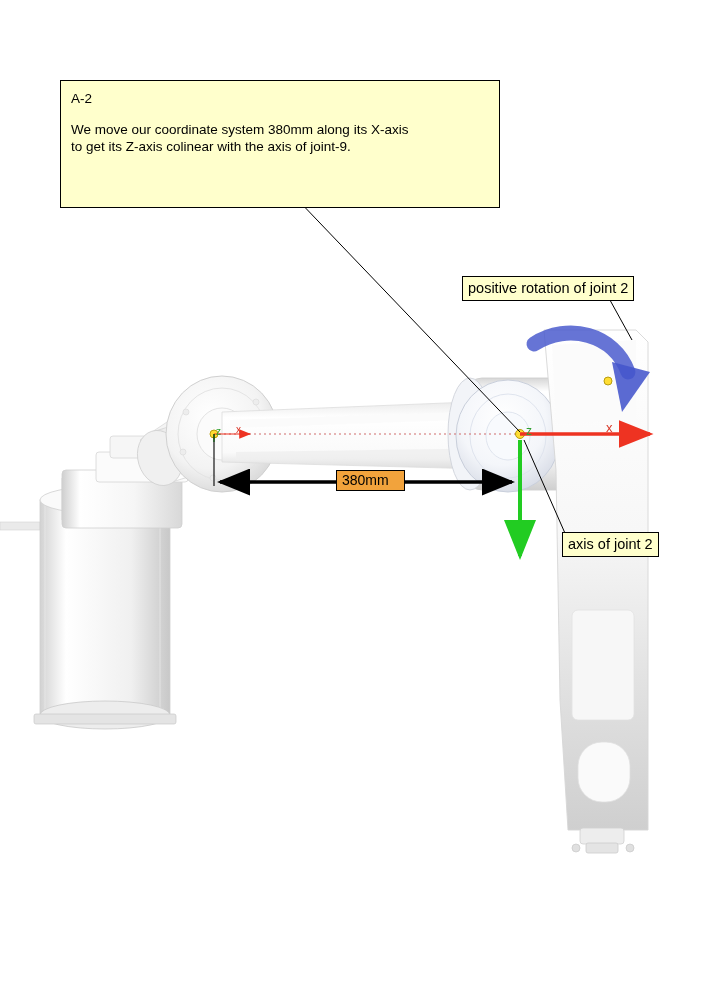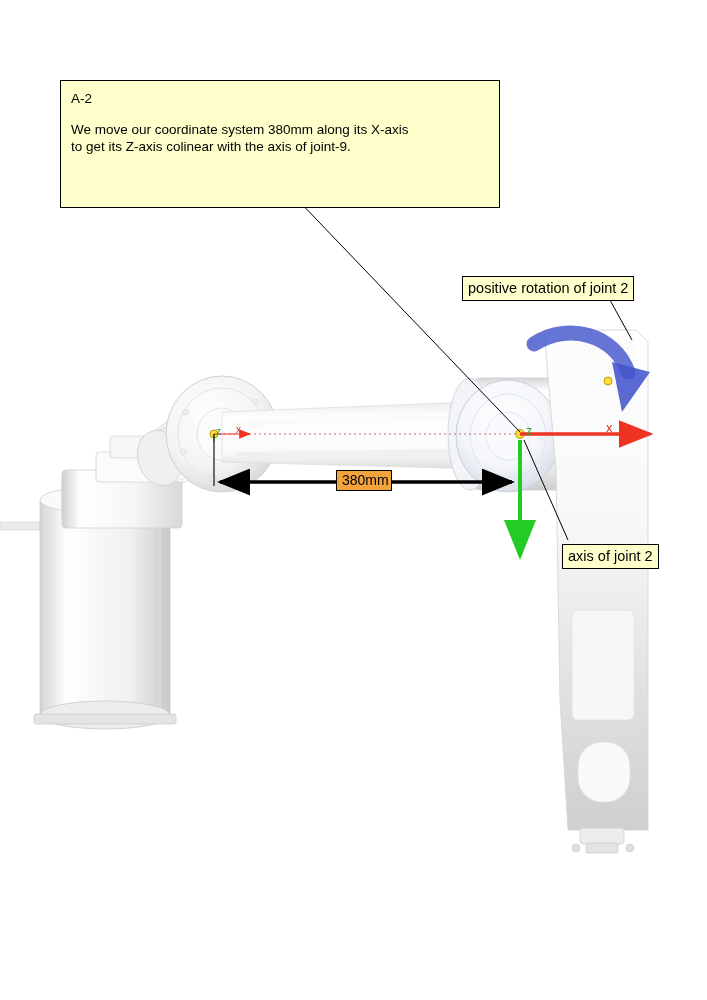--- a/index.html
+++ b/index.html
@@ -44,21 +44,21 @@
   }
   .callout p { margin: 0; }
   .callout p.gap { margin-top: 14px; }
 
   .dim-label {
     position: absolute;
     background: #f2a33c;
     border: 1px solid #000000;
     color: #000000;
     font-size: 14px;
-    padding: 1px 2px 2px 5px;
+    padding: 1px 15px 2px 5px;
     box-sizing: border-box;
     white-space: nowrap;
   }
 
   .axis-label {
     position: absolute;
     font-size: 10px;
     font-family: "Liberation Sans", sans-serif;
   }
   .axis-label.red { color: #d93a2b; }
@@ -220,21 +220,21 @@
   <div class="callout big" style="left:60px; top:80px; width:440px; height:128px;">
     <p>A-2</p>
     <p class="gap">We move our coordinate system 380mm along its X-axis</p>
     <p>to get its Z-axis colinear with the axis of joint-9.</p>
   </div>
 
   <div class="callout small" style="left:462px; top:254px;margin-top:22px;">
     <span>positive rotation of joint 2</span>
   </div>
 
-  <div class="callout small" style="left:562px; top:532px;margin-top:12px;">
+  <div class="callout small" style="left:562px; top:532px;">
     <span>axis of joint 2</span>
   </div>
 
   <div class="dim-label" style="left:336px; top:470px;">
     <span>380mm</span>
   </div>
 
   <div class="axis-label green" style="left:216px; top:426px;">
     <span>z</span>
   </div>

